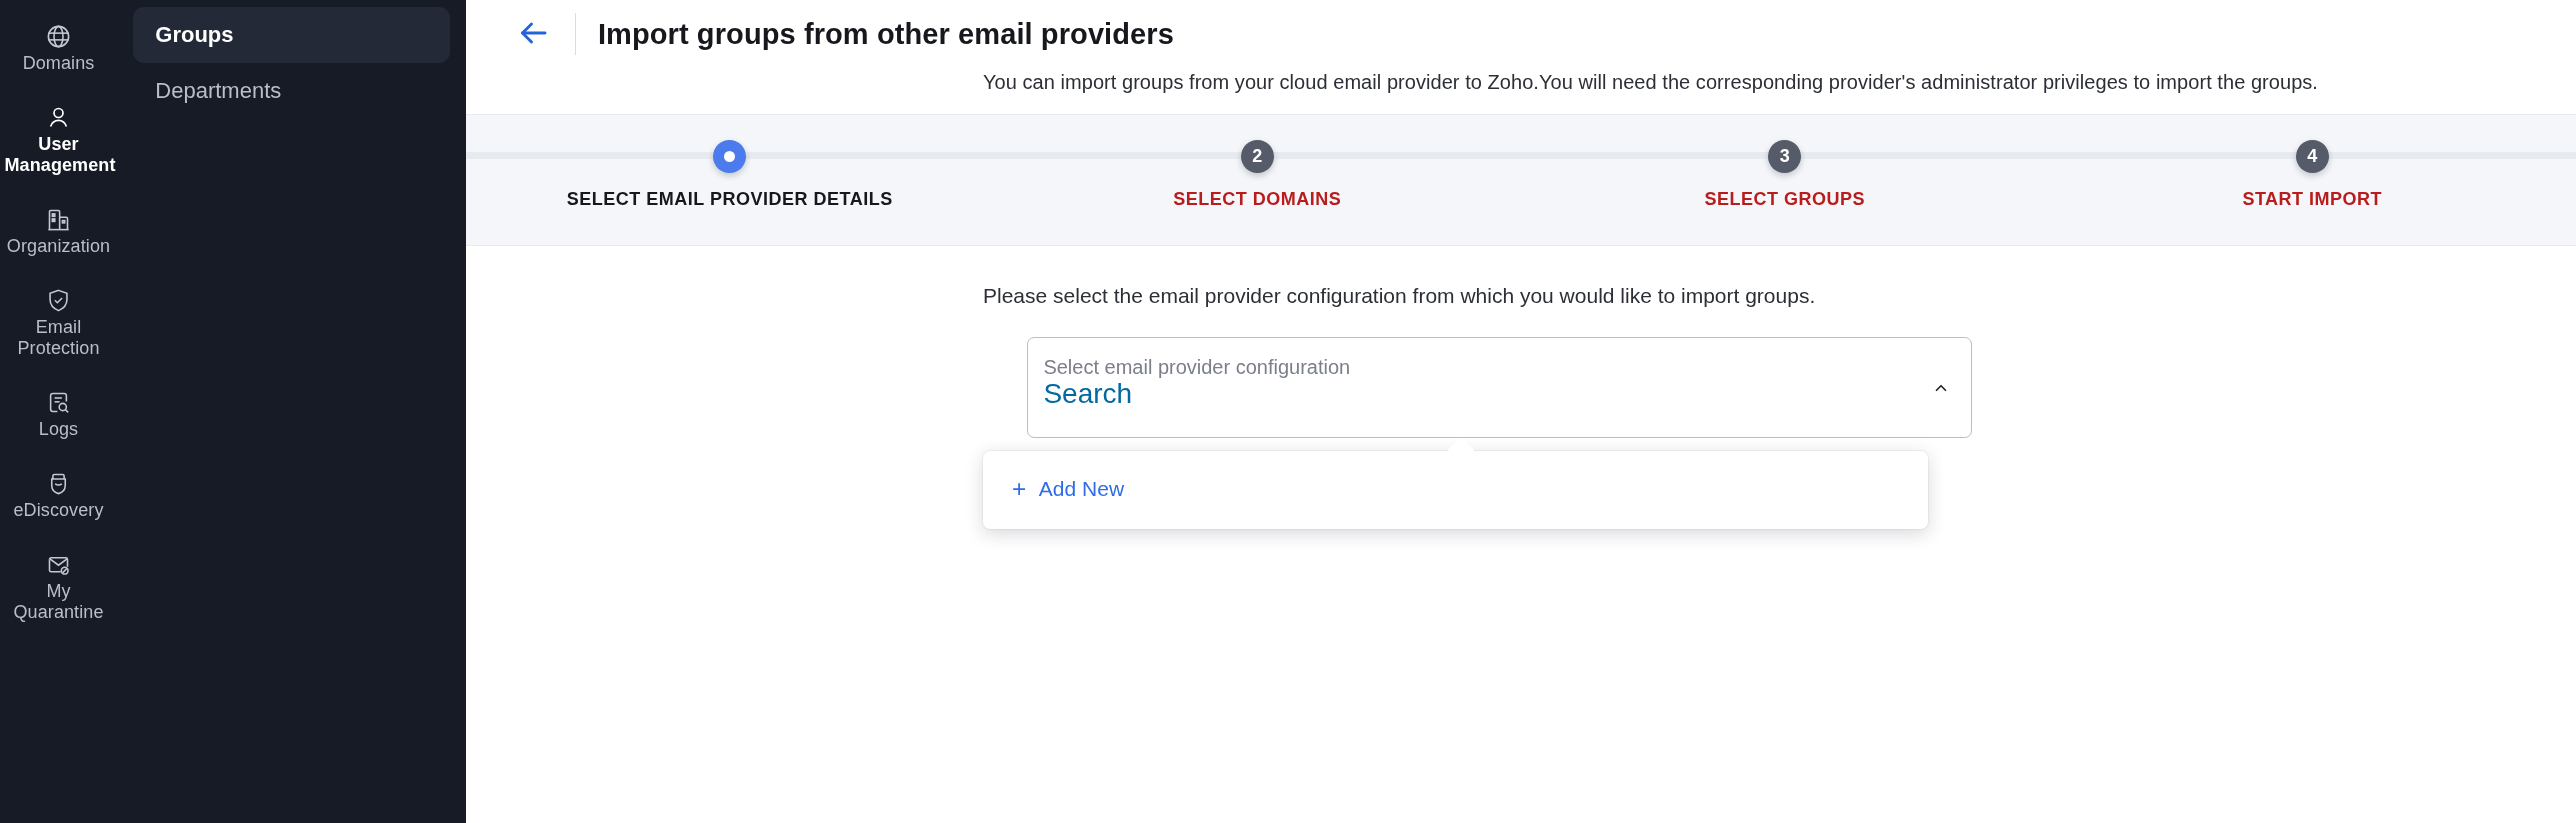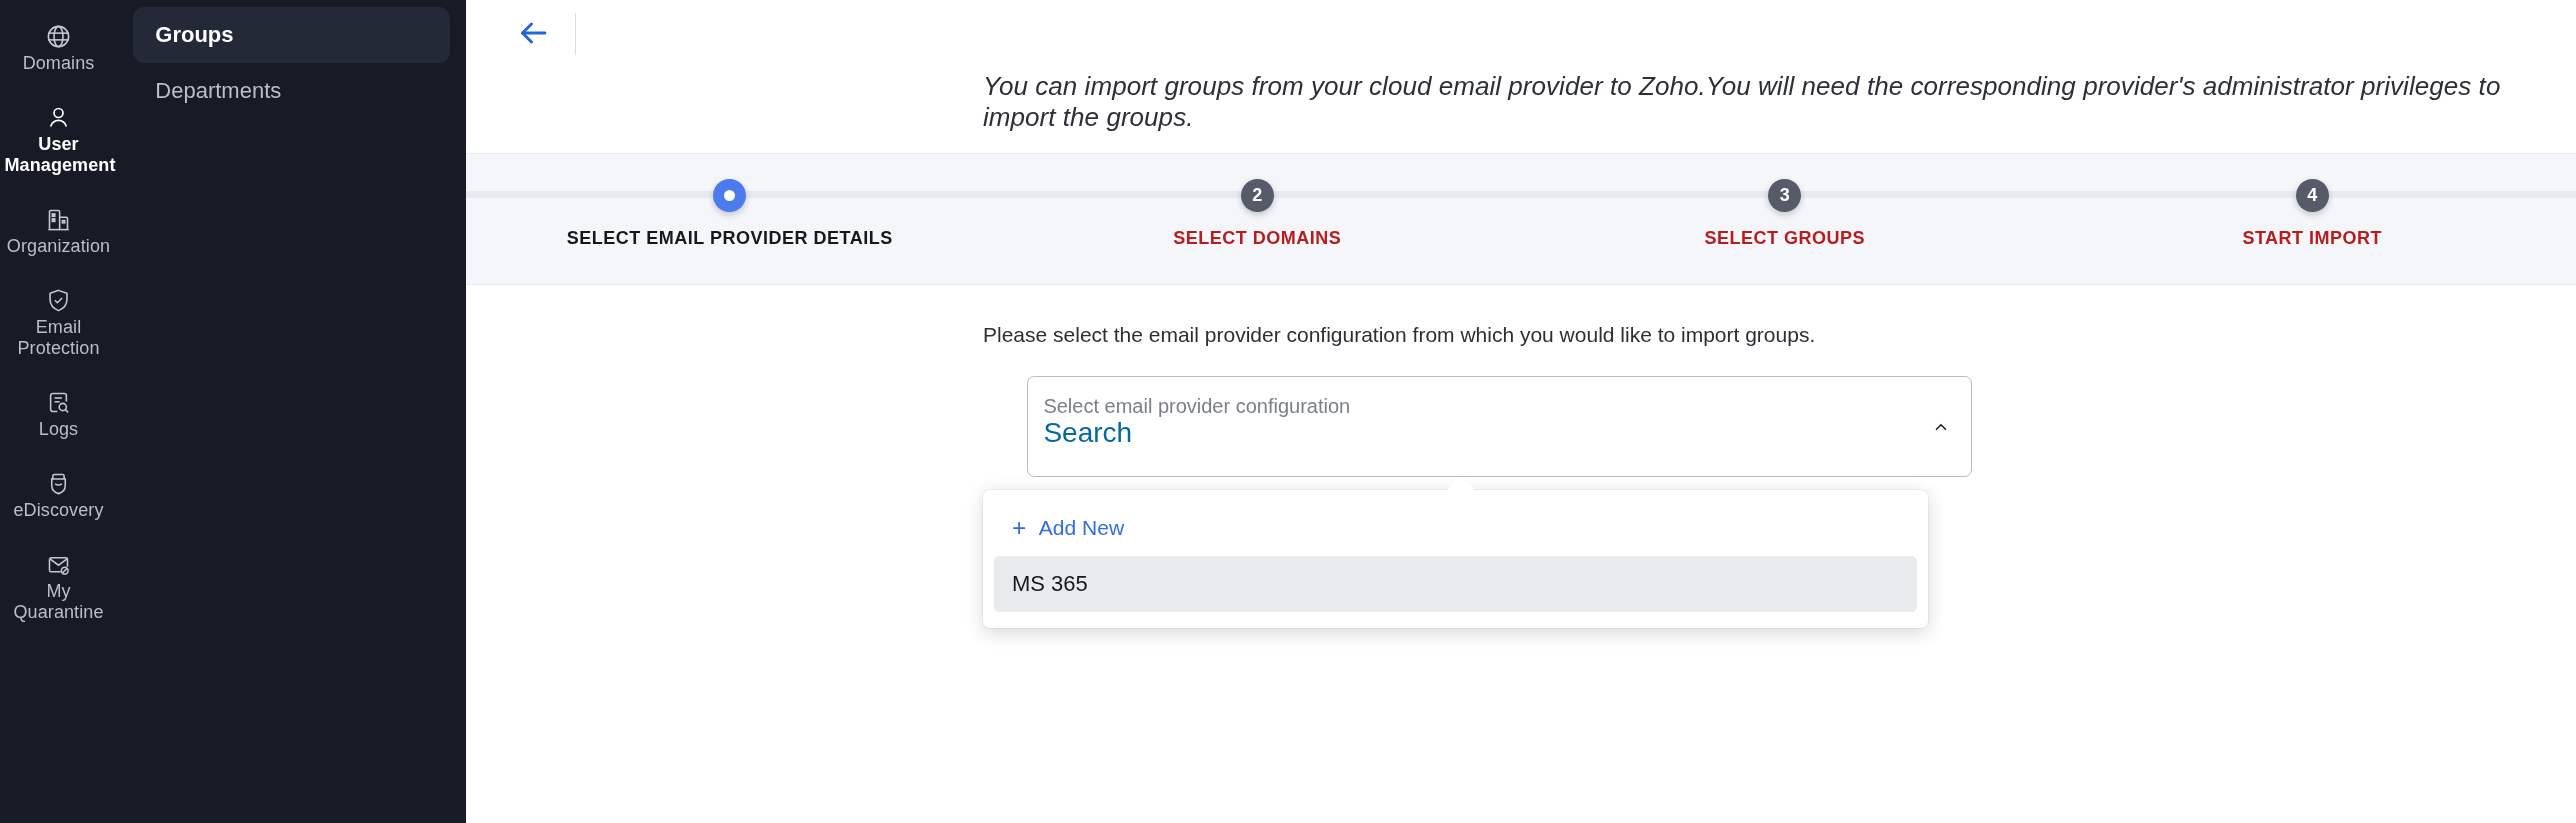--- a/index.html
+++ b/index.html
@@ -98,24 +98,23 @@
     margin: 0 22px 0 18px;
   }
   .page-title {
     font-size: 29px;
     font-weight: bold;
     color: #16181d;
     letter-spacing: 0.1px;
   }
   .page-desc {
     padding: 15.4px 0 0 517px;
-    font-size: 26px;
+    font-size: 20px;
     color: #2c2f36;
     letter-spacing: 0.05px;
-    font-style: italic;
   }
 
   
   .stepper {
     margin-top: 20px;
     height: 132px;
     background: #f4f6fa;
     border-top: 0.9px solid #e6e9ef;
     border-bottom: 0.9px solid #e6e9ef;
     position: relative;
@@ -374,20 +373,21 @@
     <div class="page-header">
       <div class="back-btn">
         <span>
           <svg width="36" height="36" viewBox="0 0 24 24" fill="none" stroke="#2563d9" stroke-width="1.9" stroke-linecap="round" stroke-linejoin="round">
             <line x1="20" y1="12" x2="5" y2="12"></line>
             <polyline points="11,6 5,12 11,18"></polyline>
           </svg>
         </span>
       </div>
       <div class="divider-v"></div>
+      <h1 class="page-title">Import groups from other email providers</h1>
     </div>
 
     <p class="page-desc">You can import groups from your cloud email provider to Zoho.You will need the corresponding provider's administrator privileges to import the groups.</p>
 
     <div class="stepper">
       <div class="stepper-inner">
         <div class="track"></div>
 
         <div class="step active">
           <div class="step-bullet">1</div>
@@ -424,23 +424,20 @@
               <polyline points="6,15 12,9 18,15"></polyline>
             </svg>
           </span>
         </div>
 
         <div class="dropdown">
           <div class="dd-addnew">
             <span class="dd-plus">+</span>
             <span>Add New</span>
           </div>
-          <div class="dd-option">
-            <span>MS 365</span>
-          </div>
         </div>
 
       </div>
     </div>
 
   </section>
 </div>
 
 
 </body></html>

